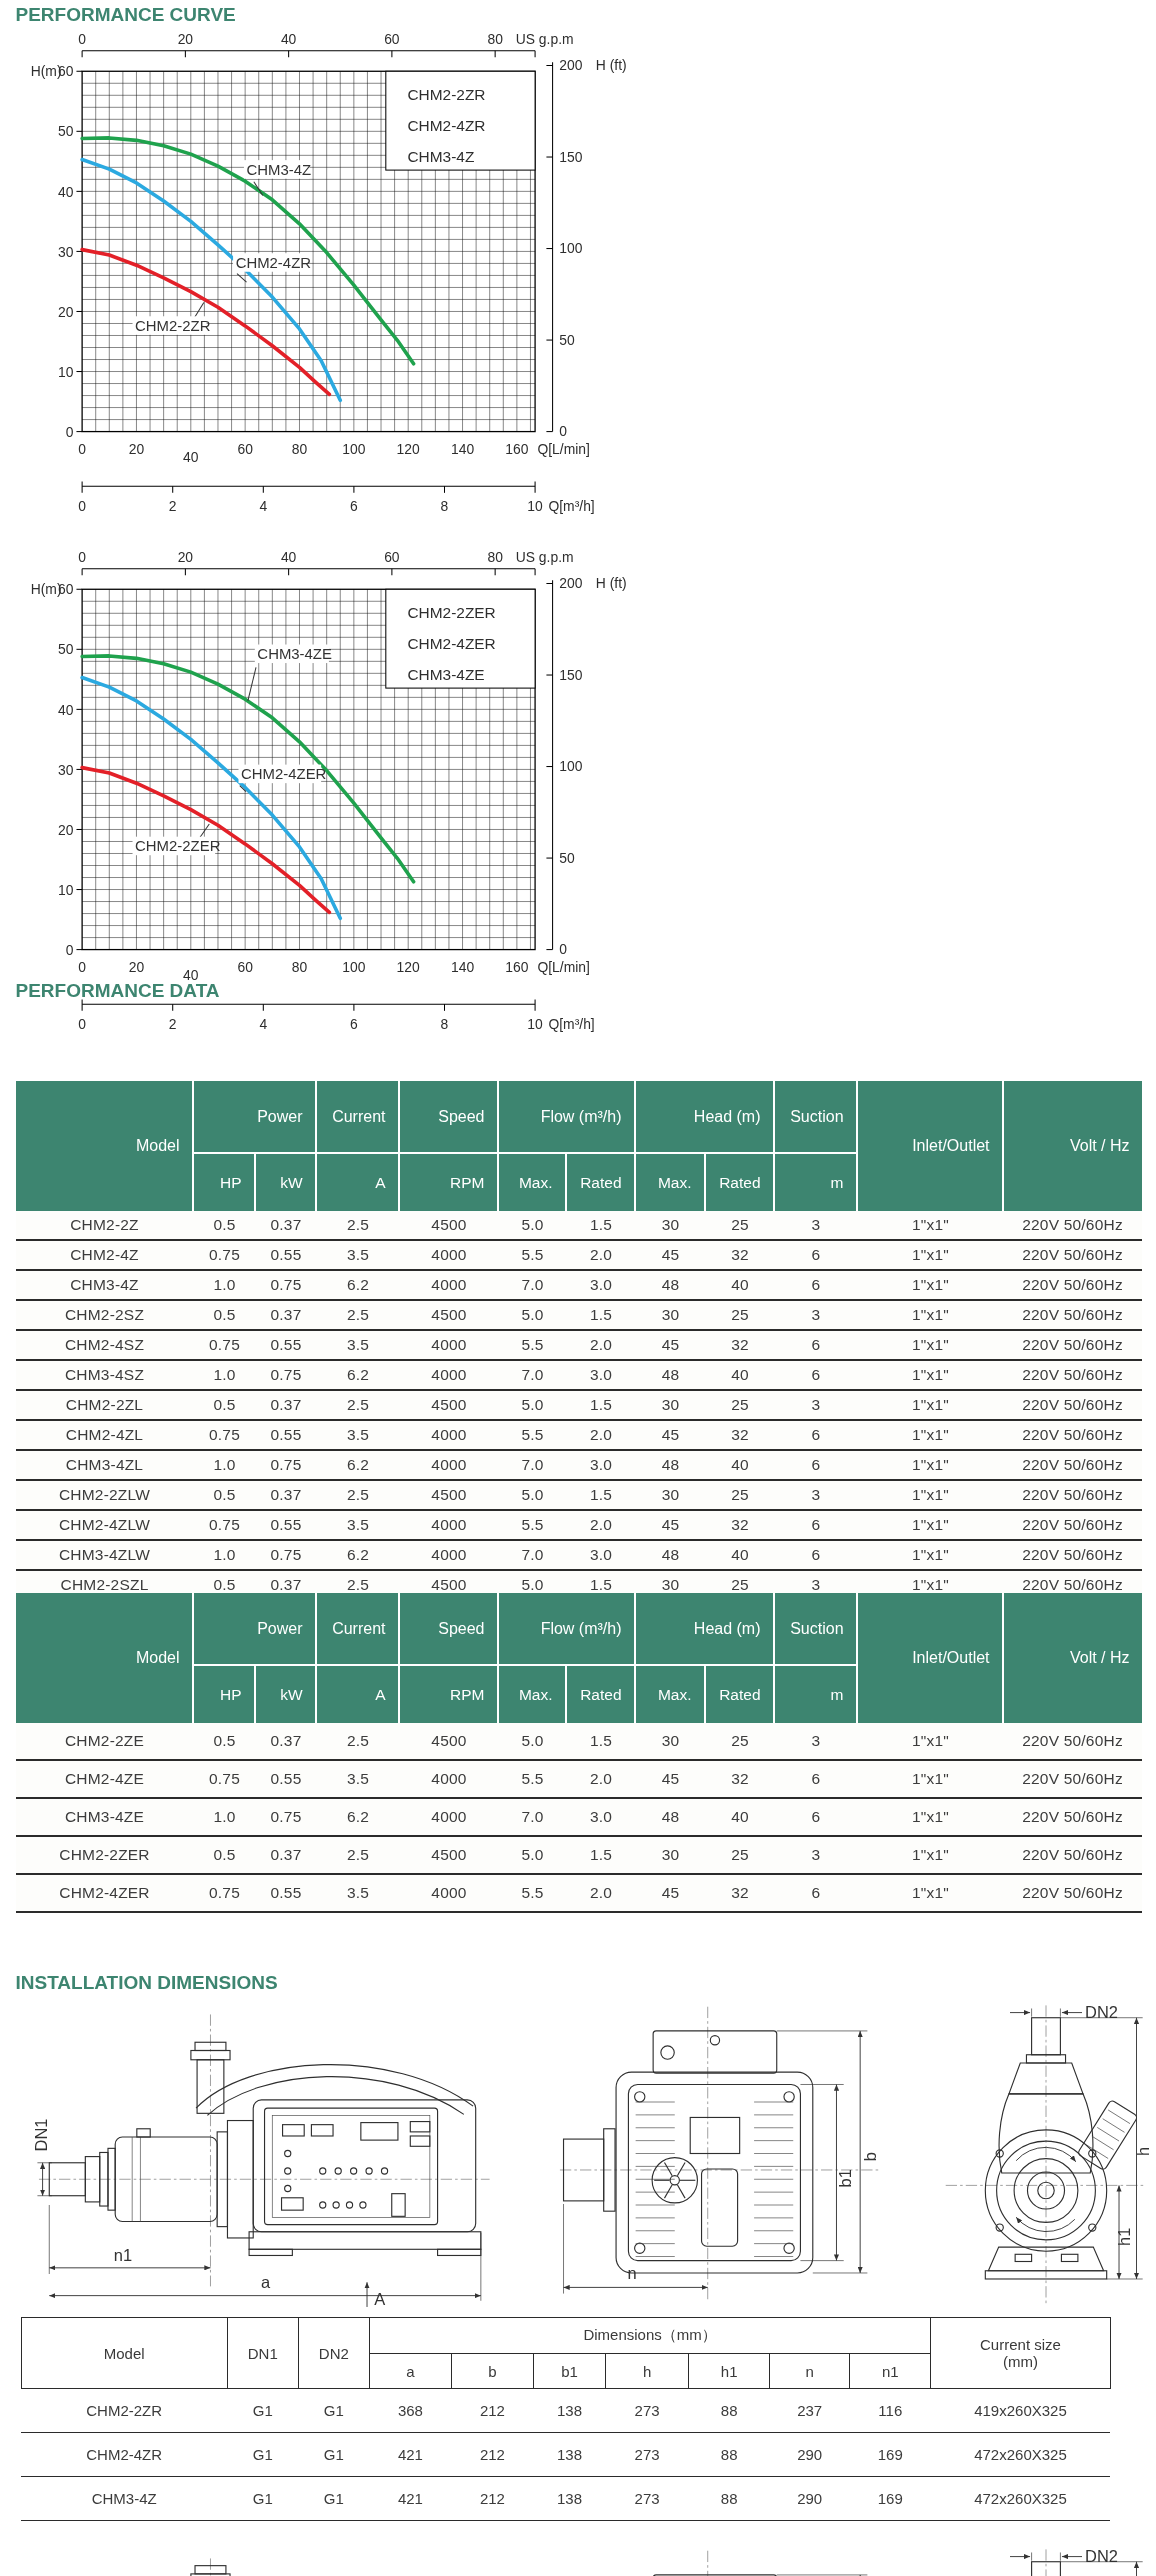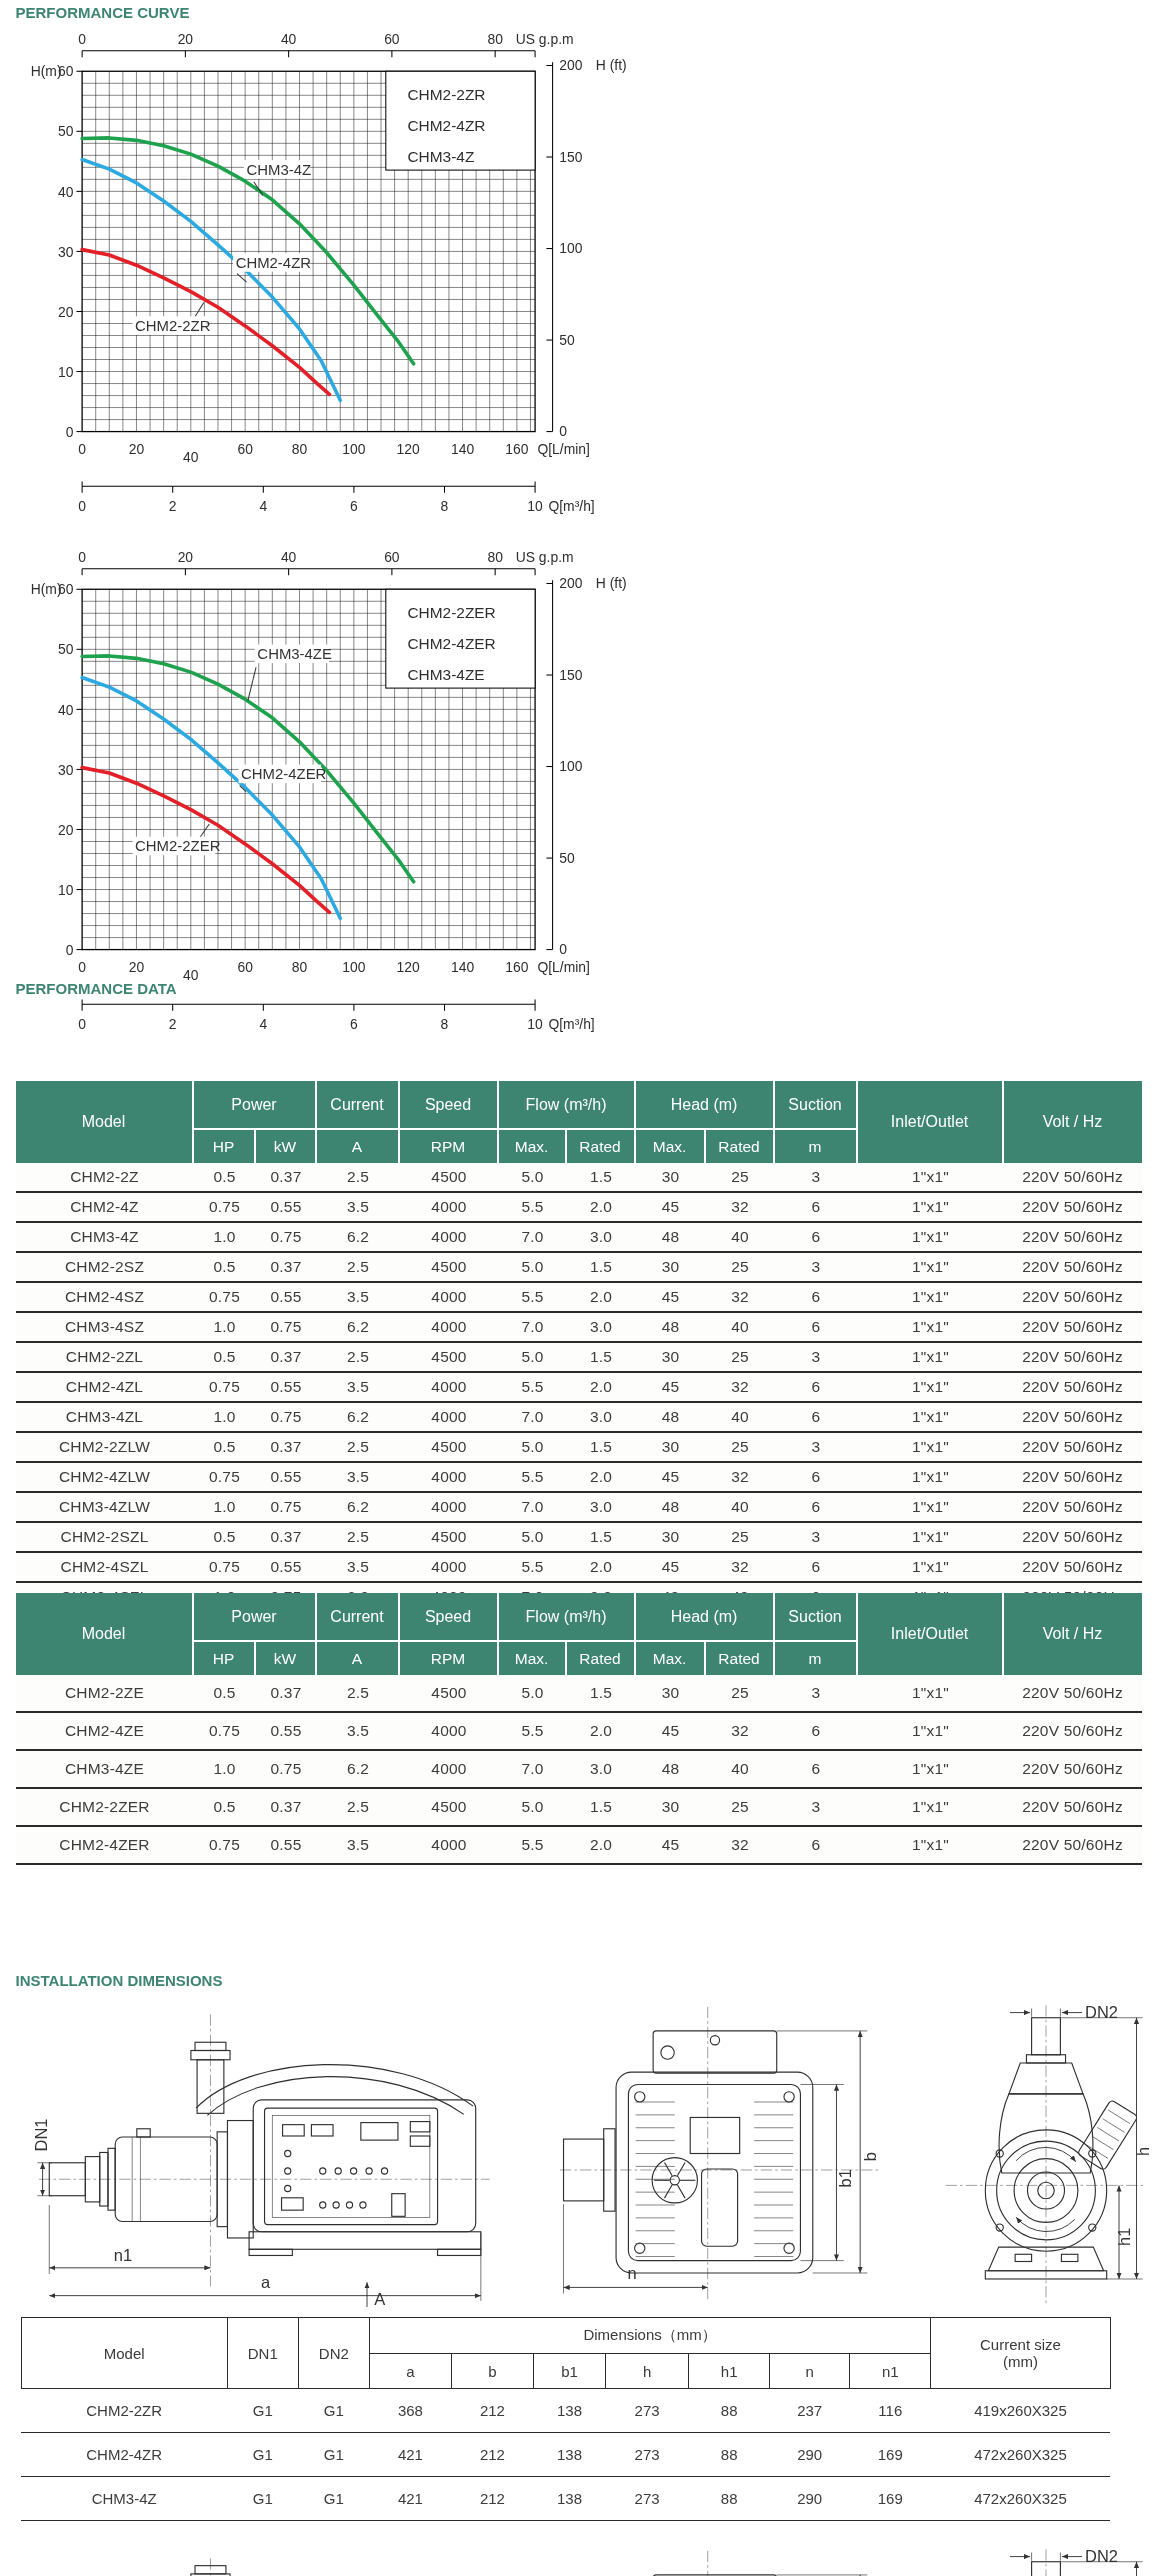--- a/index.html
+++ b/index.html
@@ -1,24 +1,24 @@
 <!DOCTYPE html>
 <html style="font-size:8.2px"><head>
 <meta charset="utf-8">
 <style>
   html,body{margin:0;padding:0;background:#fff;}
   #page{position:relative;width:1157px;height:3085px;background:#ffffff;
         font-family:"Liberation Sans",sans-serif;color:#2e2e2e;overflow:hidden;}
-  .sec-title{position:absolute;left:15.5px;font-size:15px;font-weight:700;
+  .sec-title{position:absolute;left:15.5px;font-size:19px;font-weight:700;
              color:#3D8570;letter-spacing:0px;white-space:nowrap;}
   .chart-wrap{position:absolute;left:15.5px;width:613px;height:489px;}
   
   table.perf{border-collapse:separate;border-spacing:0;table-layout:fixed;width:1126px;}
-  table.perf thead th{background:#3D8570;color:#fff;font-weight:400;text-align:center;
-      vertical-align:middle;border-right:2.1px solid #fff;padding:0;}
+  table.perf thead th{background:#3D8570;color:#fff;font-weight:400;text-align:right;
+      vertical-align:middle;border-right:2.1px solid #fff;padding:12px;}
   table.perf thead tr.r1 th{font-size:16px;height:47px;}
   table.perf thead tr.r2 th{font-size:15.5px;height:33px;}
   table.perf thead th.split{border-bottom:2.1px solid #fff;}
   table.perf thead th.last{border-right:none;}
   table.perf td{text-align:center;font-size:15.5px;color:#3c3c3c;
       border-bottom:2.6px double #2b2b2b;background:#fdfdfb;letter-spacing:0.2px;}
   table.perf.t1 td{height:26px;}
   table.perf.t2 td{height:34px;}
   
   table.dim{border-collapse:collapse;table-layout:fixed;width:1090px;background:#fff;}

